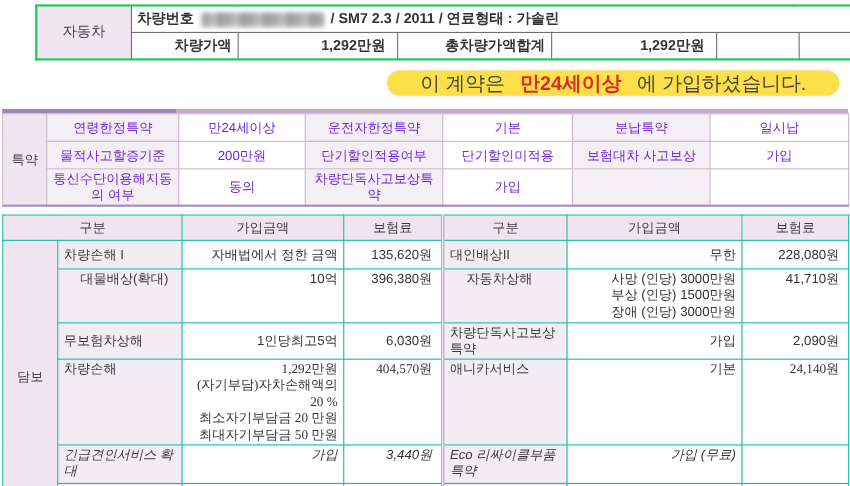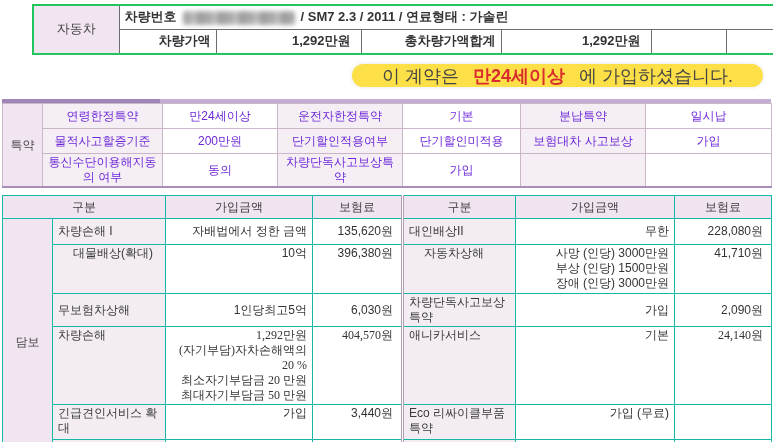--- a/index.html
+++ b/index.html
@@ -58,21 +58,21 @@
   table.coverage td.sec{background:#f2e5f2;text-align:center;color:#444;}
   table.coverage td.hdr{background:#f1e4f1;text-align:center;height:20px;color:#3a3a3a;}
   table.coverage td.name{background:#f3ecf3;text-align:left;color:#3a3a3a;}
   table.coverage td.amount{background:#fff;text-align:right;white-space:pre-line;}
   table.coverage td.prem{background:#fff;text-align:right;padding-right:8px;}
   table.coverage td.sep{border-left:3px double #b49eb4;}
   tr.cv-r1 td,tr.cv-r3 td,tr.cv-r6 td{height:23px;}
   tr.cv-r2 td{height:46px;vertical-align:top;padding-left:20px;}
   tr.cv-r2 td.prem,tr.cv-r2 td.name{vertical-align:top;}
   tr.cv-r4 td{height:62px;vertical-align:top;font-family:Liberation Serif, serif;}
-  tr.cv-r5 td{height:32px;vertical-align:top;}
+  tr.cv-r5 td{height:32px;vertical-align:top;font-style:italic;}
 </style>
 </head>
 <body>
 
 <div class="vehicle-wrap">
   <table class="vehicle">
     <colgroup>
       <col style="width:86px">
         <col style="width:97px">
         <col style="width:145px">

